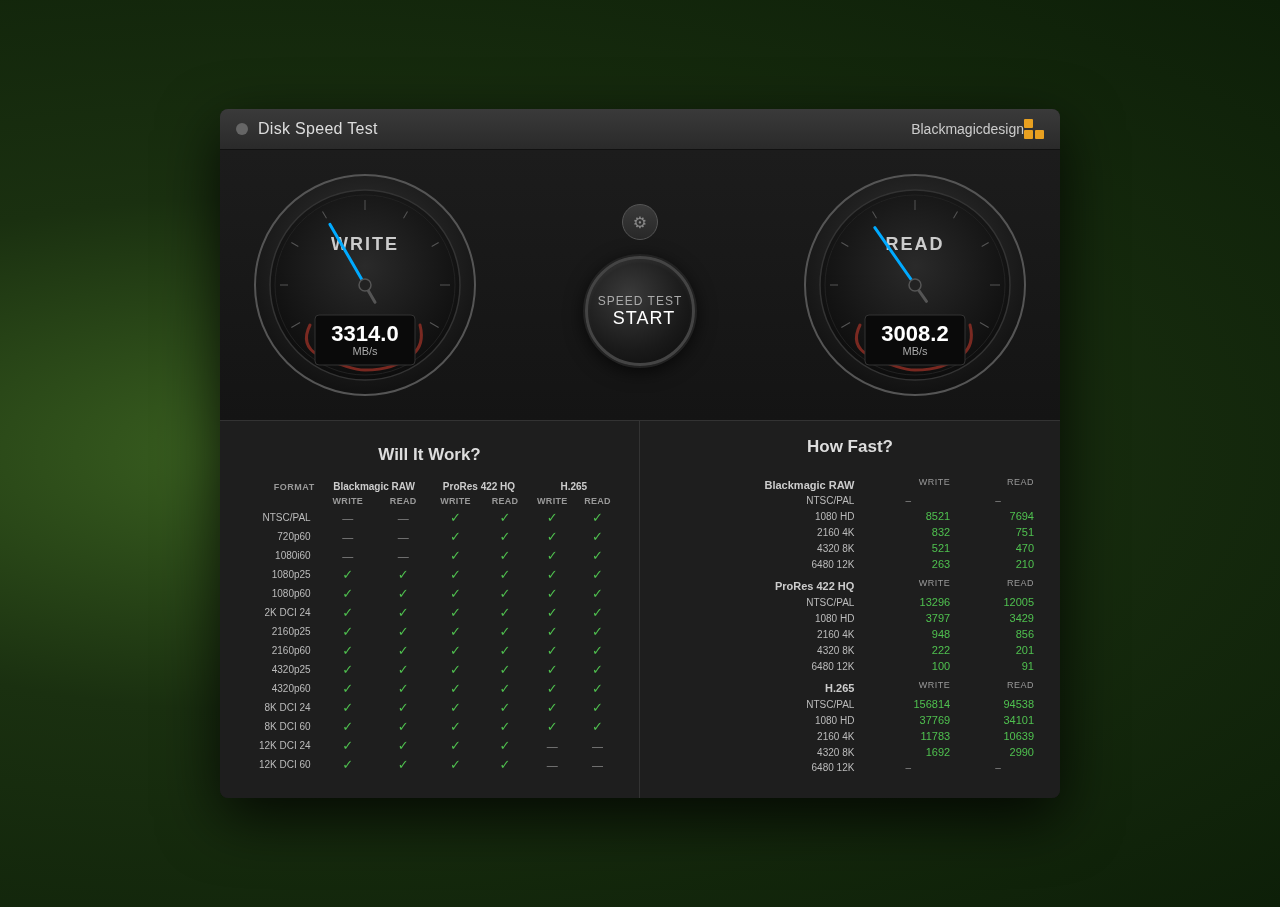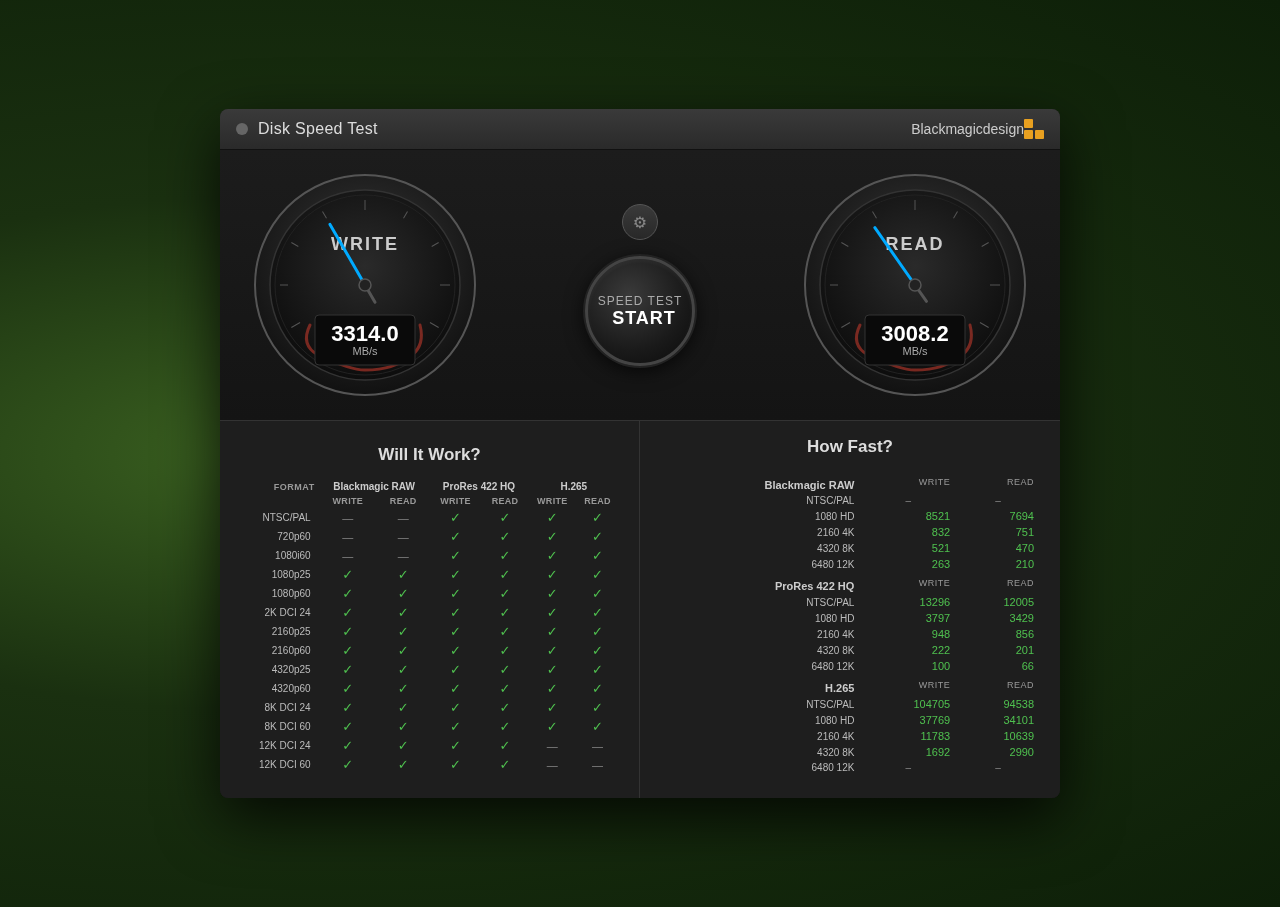--- a/index.html
+++ b/index.html
@@ -118,21 +118,21 @@
       text-align: center;
     }
     .start-button .speed-test-label {
       font-size: 12px;
       letter-spacing: 1px;
       color: #aaa;
       text-transform: uppercase;
     }
     .start-button .start-label {
       font-size: 18px;
-      font-weight: 700;
+      font-weight: 400;
       color: #fff;
       text-transform: uppercase;
       letter-spacing: 1px;
       margin-left: 8px;
     }
 
     
     .bottom-area {
       display: grid;
       grid-template-columns: 1fr 1fr;
@@ -555,30 +555,30 @@
         <td class="val-green">856</td>
       </tr>
             <tr>
         <td class="row-label">4320 8K</td>
         <td class="val-green">222</td>
         <td class="val-green">201</td>
       </tr>
             <tr>
         <td class="row-label">6480 12K</td>
         <td class="val-green">100</td>
-        <td class="val-green">66</td>
+        <td class="val-green">91</td>
       </tr>
             <tr>
     <td class="section-label" style="padding-top:8px;">H.265</td>
     <td class="col-header">WRITE</td>
     <td class="col-header">READ</td>
   </tr>
             <tr>
         <td class="row-label">NTSC/PAL</td>
-        <td class="val-green">104705</td>
+        <td class="val-green">156814</td>
         <td class="val-green">94538</td>
       </tr>
             <tr>
         <td class="row-label">1080 HD</td>
         <td class="val-green">37769</td>
         <td class="val-green">34101</td>
       </tr>
             <tr>
         <td class="row-label">2160 4K</td>
         <td class="val-green">11783</td>

